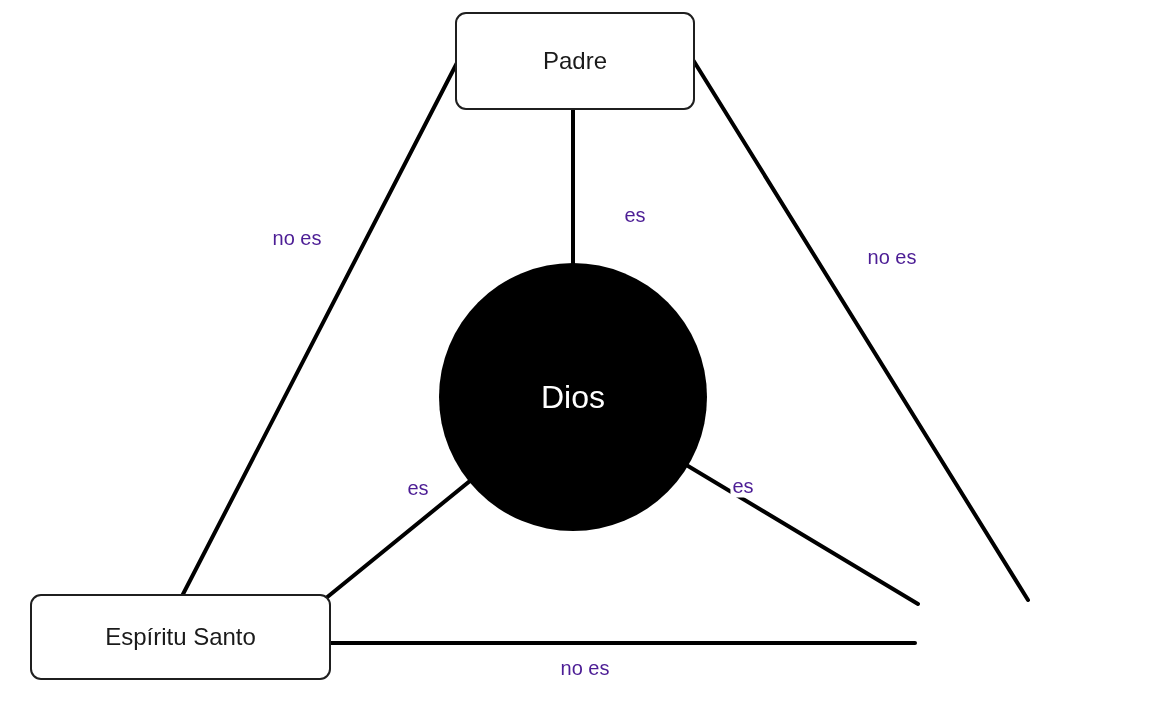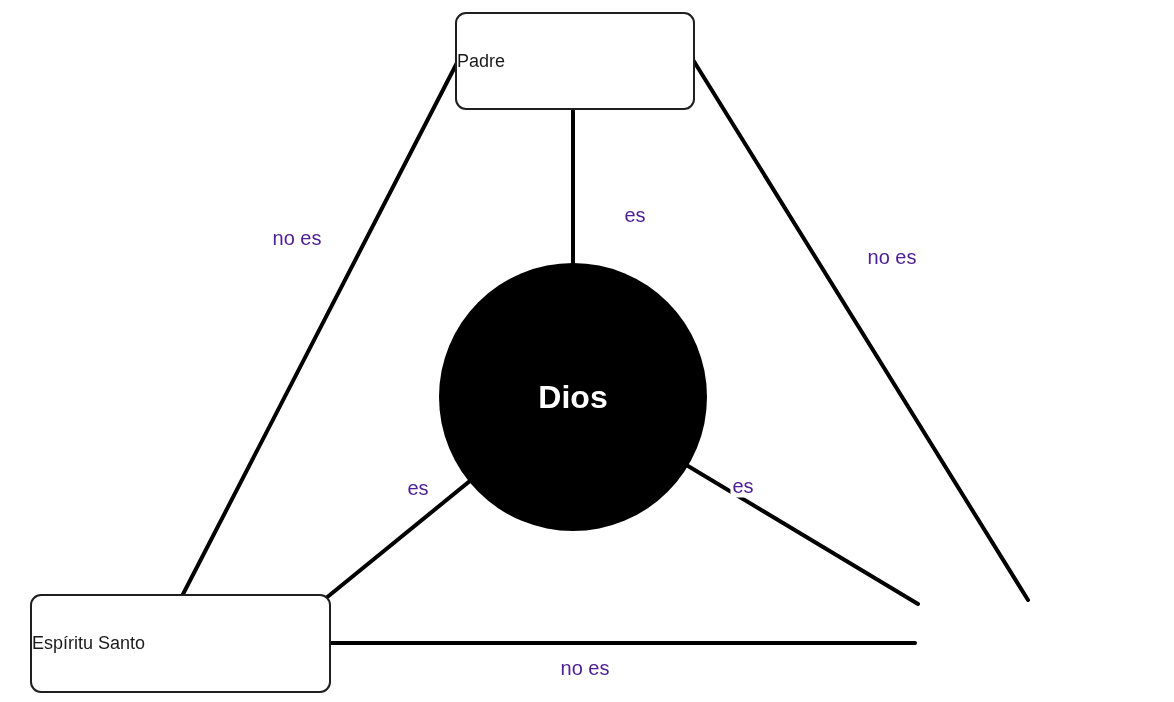--- a/index.html
+++ b/index.html
@@ -27,43 +27,43 @@
     stroke-width: 4;
     stroke-linecap: round;
   }
   .node {
     position: absolute;
     background: #ffffff;
     border: 2px solid #1f1f1f;
     border-radius: 11px;
     display: flex;
     align-items: center;
-    justify-content: flex-start;
-    font-size: 18px;
+    justify-content: center;
+    font-size: 24px;
     color: #1a1a1a;
     box-sizing: border-box;
     white-space: nowrap;
   }
   .node-padre    { left: 455px; top: 12px;  width: 240px; height: 98px; }
-  .node-espiritu { left: 30px;  top: 594px; width: 301px; height: 99px; }
+  .node-espiritu { left: 30px;  top: 594px; width: 301px; height: 86px; }
   .node-hijo     { left: 908px; top: 595px; width: 237px; height: 98px; }
   .circle-dios {
     position: absolute;
     left: 439px;
     top: 263px;
     width: 268px;
     height: 268px;
     border-radius: 50%;
     background: #000000;
     color: #ffffff;
     display: flex;
     align-items: center;
     justify-content: center;
     font-size: 32px;
-    font-weight: bold;
+    font-weight: normal;
   }
   .edge-label {
     position: absolute;
     transform: translate(-50%, -50%);
     font-size: 20px;
     color: #4c1d95;
     white-space: nowrap;
     background: #ffffff;
     padding: 0 2px;
   }

